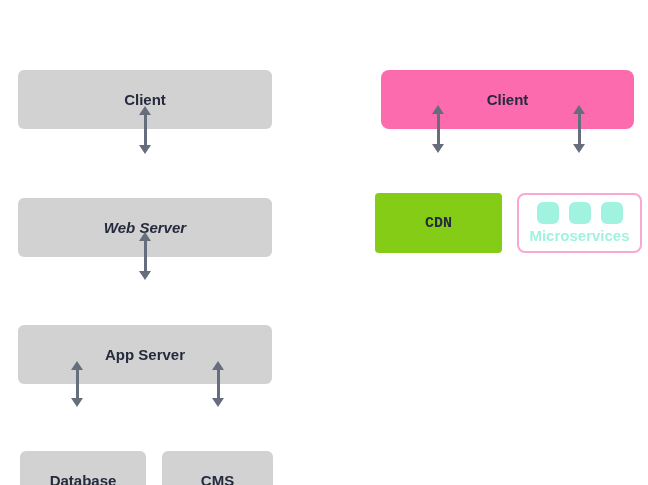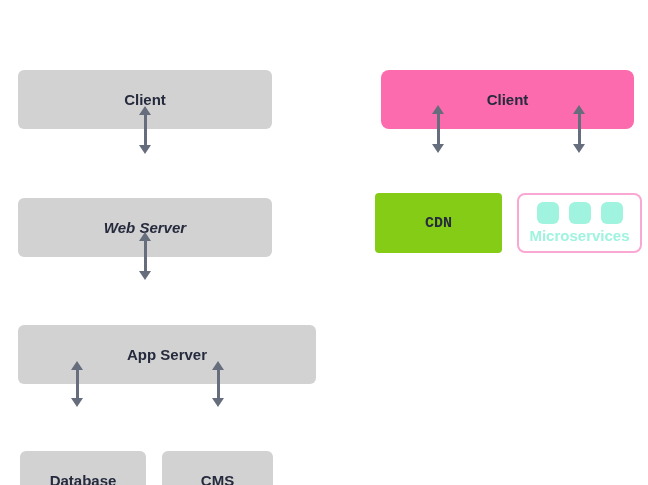--- a/index.html
+++ b/index.html
@@ -32,21 +32,21 @@
     border-radius: 8px;
     color: #9ff3df;
     flex-direction: column;
     justify-content: flex-start;
     padding-top: 7px;
   }
 
   
   #n-client-l { left: 18px;  top: 38px;  width: 254px; height: 59px; }
   #n-web      { left: 18px;  top: 166px; width: 254px; height: 59px; font-style: italic; }
-  #n-app      { left: 18px;  top: 293px; width: 298px; height: 59px; align-items: center; }
+  #n-app      { left: 18px;  top: 293px; width: 254px; height: 59px; align-items: center; }
   #n-db       { left: 20px;  top: 419px; width: 126px; height: 58px; }
   #n-cms      { left: 162px; top: 419px; width: 111px; height: 58px; }
 
   
   #n-client-r { left: 381px; top: 38px;  width: 253px; height: 59px; }
   #n-cdn      { left: 375px; top: 161px; width: 127px; height: 60px; }
   #n-micro    { left: 517px; top: 161px; width: 125px; height: 60px; }
 
   .squares { display: flex; gap: 10px; margin-bottom: 4px; }
   .sq {

